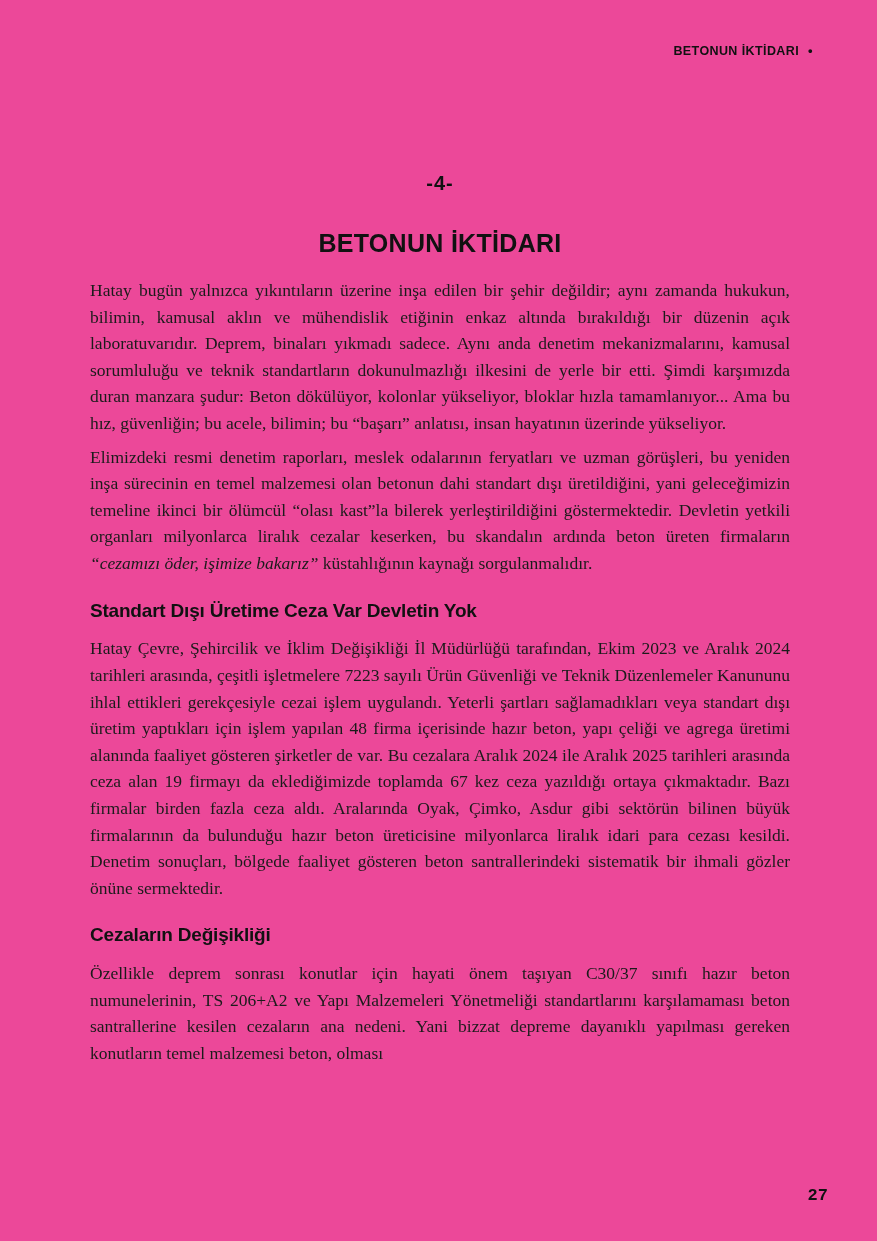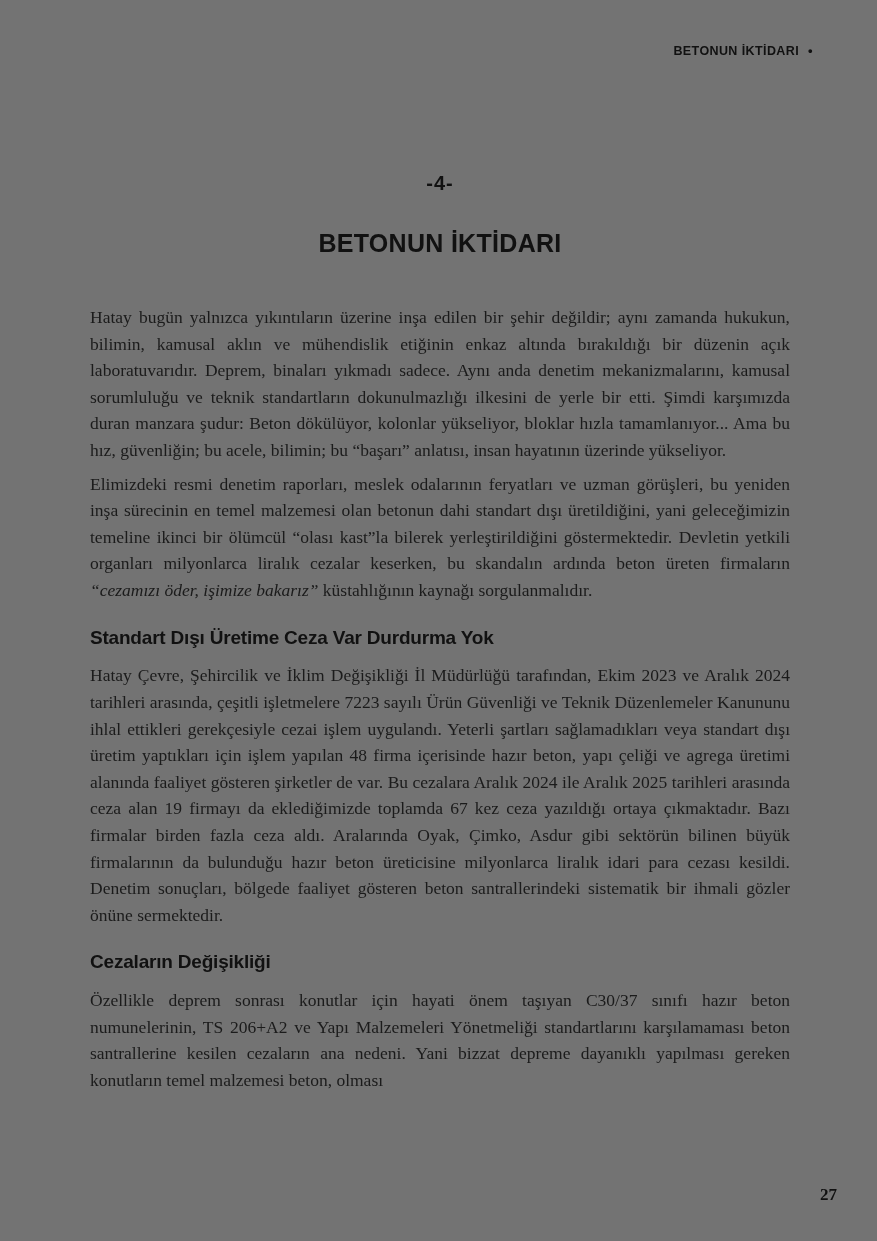--- a/index.html
+++ b/index.html
@@ -5,21 +5,21 @@
   html, body {
     margin: 0;
     padding: 0;
     background: #e9e9e9;
   }
   .page {
     position: relative;
     width: 877px;
     height: 1241px;
     margin: 0 auto;
-    background: #737373;
+    background: #ec4899;
     box-sizing: border-box;
     overflow: hidden;
     color: #1b1b1b;
   }
   .running-header {
     position: absolute;
     top: 44px;
     right: 64px;
     font-family: "Liberation Sans", sans-serif;
     font-weight: bold;
@@ -50,21 +50,21 @@
   .chapter-title {
     margin: 34px 0 0 0;
     text-align: center;
     font-family: "Liberation Sans", sans-serif;
     font-weight: bold;
     font-size: 25px;
     letter-spacing: 0.3px;
     color: #111111;
   }
   .body-text {
-    margin-top: 46px;
+    margin-top: 19px;
     font-family: "Liberation Serif", serif;
     font-size: 17.5px;
     line-height: 1.52;
     text-align: justify;
     color: #1b1b1b;
   }
   .body-text p {
     margin: 0 0 7px 0;
   }
   .body-text h2 {
@@ -73,23 +73,23 @@
     font-size: 19px;
     letter-spacing: -0.2px;
     color: #111111;
     margin: 20px 0 10px 0;
     text-align: left;
   }
   .body-text em {
   }
   .page-number {
     position: absolute;
-    right: 40px;
+    right: 49px;
     bottom: 36px;
-    font-family: Liberation Serif, serif;
+    font-family: Liberation Mono, monospace;
     font-weight: bold;
     font-size: 17px;
     color: #111111;
   }
 </style>
 </head>
 <body>
 
 <div class="page">
 
@@ -103,21 +103,21 @@
     <div class="chapter-number">-4-</div>
 
     <h1 class="chapter-title">BETONUN İKTİDARI</h1>
 
     <div class="body-text">
 
       <p>Hatay bugün yalnızca yıkıntıların üzerine inşa edilen bir şehir değildir; aynı zamanda hukukun, bilimin, kamusal aklın ve mühendislik etiğinin enkaz altında bırakıldığı bir düzenin açık laboratuvarıdır. Deprem, binaları yıkmadı sadece. Aynı anda denetim mekanizmalarını, kamusal sorumluluğu ve teknik standartların dokunulmazlığı ilkesini de yerle bir etti. Şimdi karşımızda duran manzara şudur: Beton dökülüyor, kolonlar yükseliyor, bloklar hızla tamamlanıyor... Ama bu hız, güvenliğin; bu acele, bilimin; bu “başarı” anlatısı, insan hayatının üzerinde yükseliyor.</p>
 
       <p><span>Elimizdeki resmi denetim raporları, meslek odalarının feryatları ve uzman görüşleri, bu yeniden inşa sürecinin en temel malzemesi olan betonun dahi standart dışı üretildiğini, yani geleceğimizin temeline ikinci bir ölümcül “olası kast”la bilerek yerleştirildiğini göstermektedir. Devletin yetkili organları milyonlarca liralık cezalar keserken, bu skandalın ardında beton üreten firmaların </span><em>“cezamızı öder, işimize bakarız”</em><span> küstahlığının kaynağı sorgulanmalıdır.</span></p>
 
-      <h2>Standart Dışı Üretime Ceza Var Durdurma Yok</h2>
+      <h2>Standart Dışı Üretime Ceza Var Devletin Yok</h2>
 
       <p>Hatay Çevre, Şehircilik ve İklim Değişikliği İl Müdürlüğü tarafından, Ekim 2023 ve Aralık 2024 tarihleri arasında, çeşitli işletmelere 7223 sayılı Ürün Güvenliği ve Teknik Düzenlemeler Kanununu ihlal ettikleri gerekçesiyle cezai işlem uygulandı. Yeterli şartları sağlamadıkları veya standart dışı üretim yaptıkları için işlem yapılan 48 firma içerisinde hazır beton, yapı çeliği ve agrega üretimi alanında faaliyet gösteren şirketler de var. Bu cezalara Aralık 2024 ile Aralık 2025 tarihleri arasında ceza alan 19 firmayı da eklediğimizde toplamda 67 kez ceza yazıldığı ortaya çıkmaktadır. Bazı firmalar birden fazla ceza aldı. Aralarında Oyak, Çimko, Asdur gibi sektörün bilinen büyük firmalarının da bulunduğu hazır beton üreticisine milyonlarca liralık idari para cezası kesildi. Denetim sonuçları, bölgede faaliyet gösteren beton santrallerindeki sistematik bir ihmali gözler önüne sermektedir.</p>
 
       <h2>Cezaların Değişikliği</h2>
 
       <p>Özellikle deprem sonrası konutlar için hayati önem taşıyan C30/37 sınıfı hazır beton numunelerinin, TS 206+A2 ve Yapı Malzemeleri Yönetmeliği standartlarını karşılamaması beton santrallerine kesilen cezaların ana nedeni. Yani bizzat depreme dayanıklı yapılması gereken konutların temel malzemesi beton, olması</p>
 
     </div>
   </div>
 

